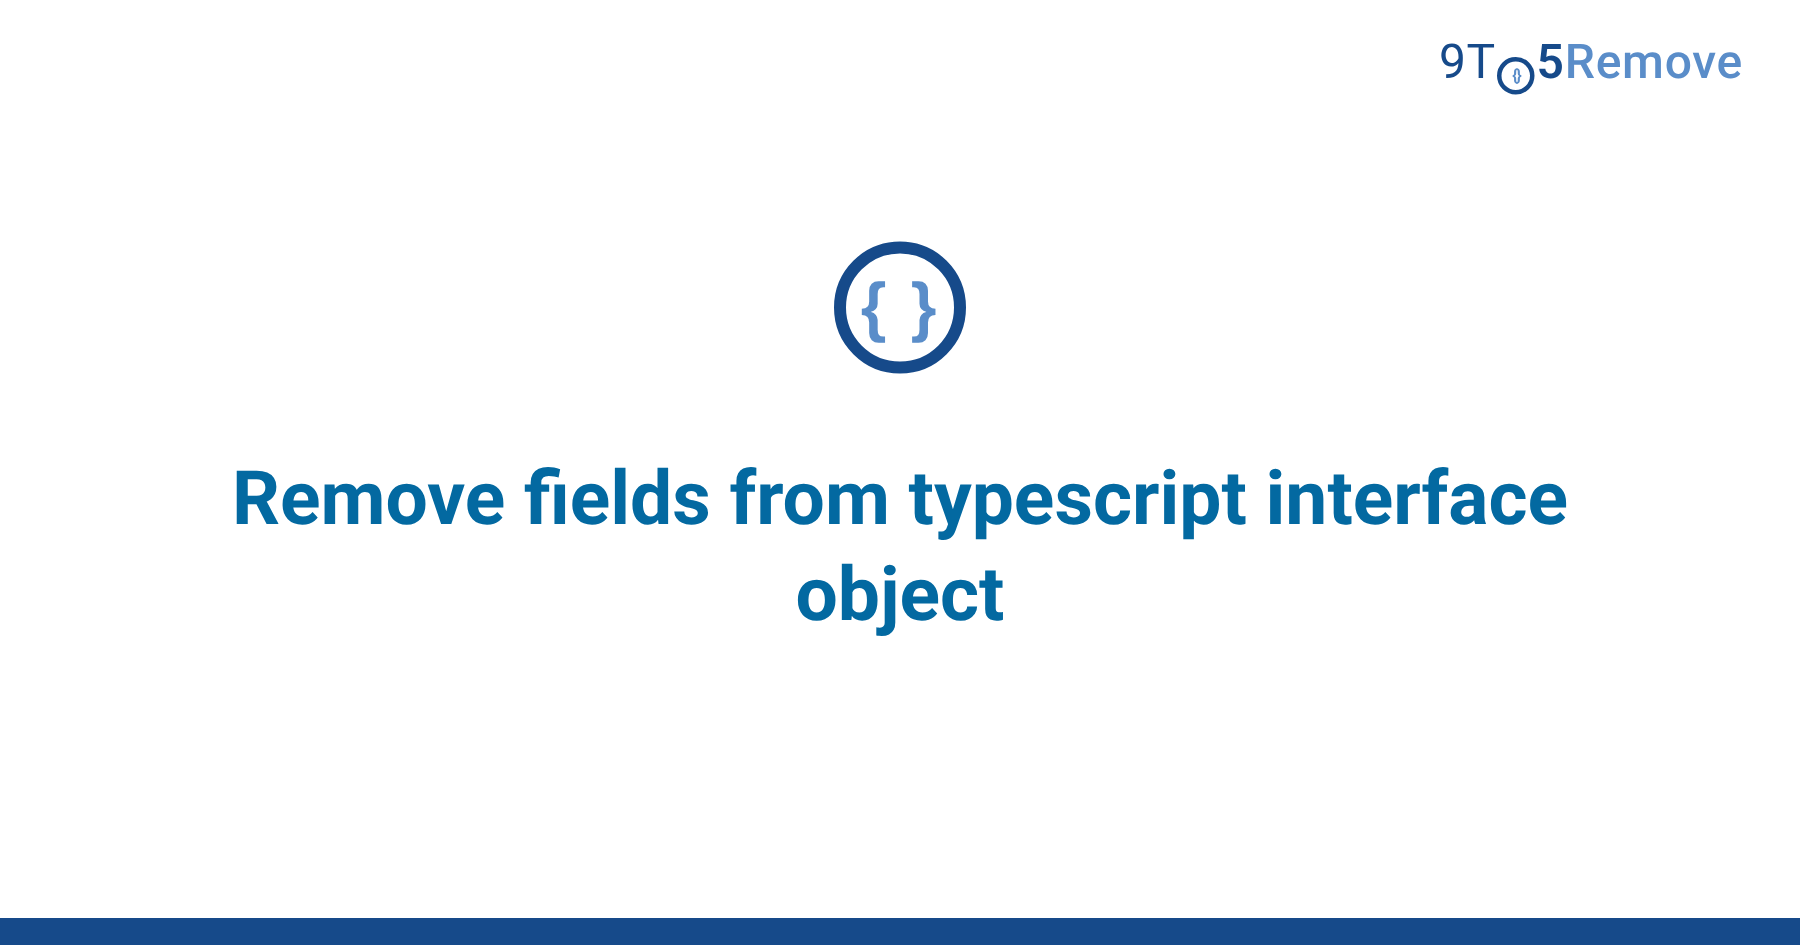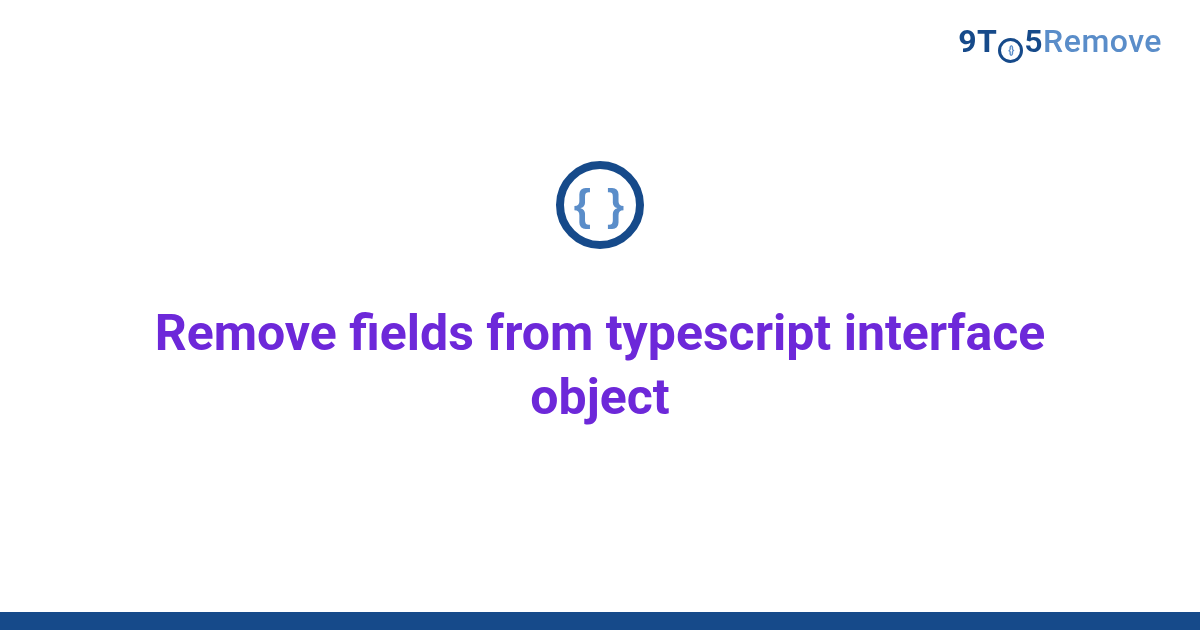--- a/index.html
+++ b/index.html
@@ -17,21 +17,21 @@
     }
     .header {
       position: absolute;
       top: 22px;
       right: 38px;
       display: flex;
       align-items: baseline;
     }
     .logo-9t {
       font-size: 32px;
-      font-weight: 700;
+      font-weight: 400;
       color: #164a8a;
       letter-spacing: 0.5px;
     }
     .logo-o-wrap {
       display: inline-flex;
       align-items: center;
       vertical-align: middle;
       position: relative;
       top: 2px;
       margin: 0 1px;
@@ -90,21 +90,21 @@
       font-size: 44px;
       font-weight: 700;
       color: #5a8dc9;
       letter-spacing: 2px;
       line-height: 1;
       font-family: Arial, sans-serif;
     }
     .title {
       font-size: 50px;
       font-weight: 700;
-      color: #6d28d9;
+      color: #0369a1;
       text-align: center;
       line-height: 1.28;
       max-width: 900px;
     }
     .footer-bar {
       position: absolute;
       bottom: 0;
       left: 0;
       right: 0;
       height: 18px;

